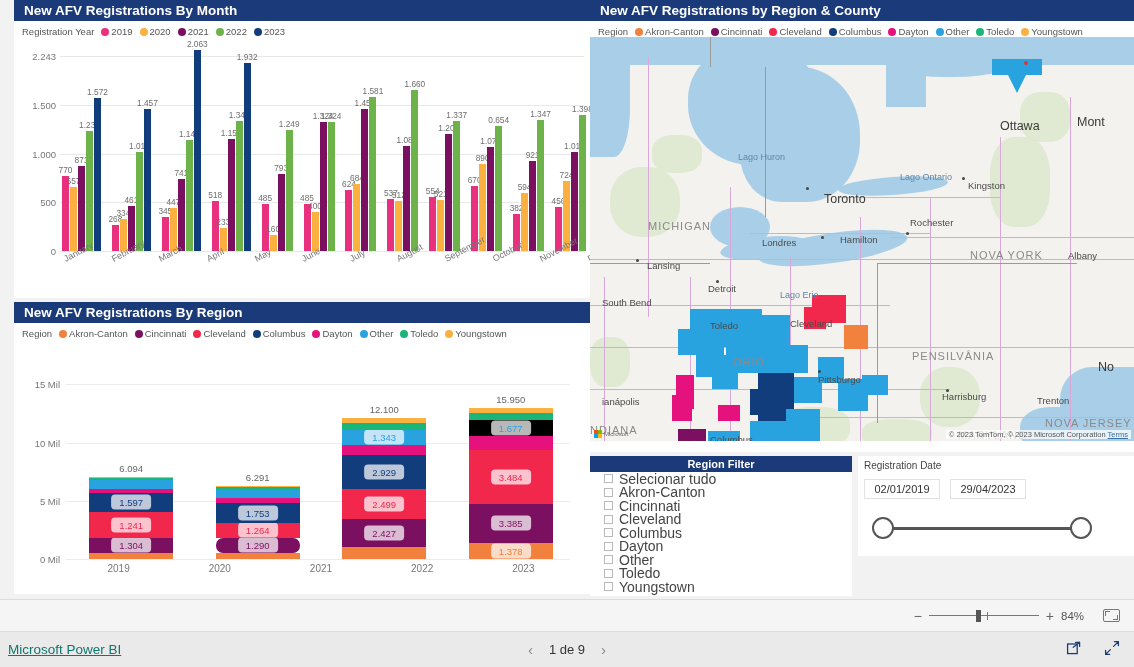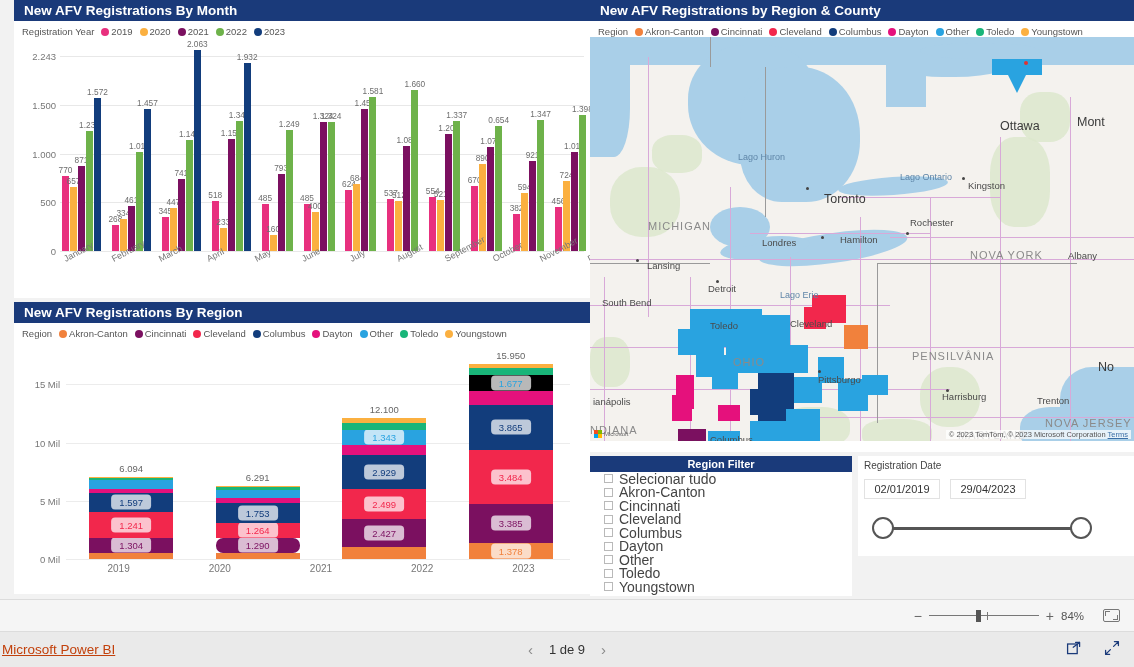--- a/index.html
+++ b/index.html
@@ -161,21 +161,21 @@
     content: ""; position: absolute; width: 4px; height: 4px; border: 1.5px solid #777;
   }
   .fitbtn:before { left: 1px; top: 1px; border-right: none; border-bottom: none; }
   .fitbtn:after { right: 1px; bottom: 1px; border-left: none; border-top: none; }
 
   .footer {
     position: absolute; left: 0; bottom: 0; width: 1134px; height: 35px;
     background: #eaeaea; display: flex; align-items: center;
   }
   .brand {
-    margin-left: 2px; font-size: 13.5px; color: #c2410c;
+    margin-left: 8px; font-size: 13.5px; color: #0f766e;
     text-decoration: underline; font-weight: 500;
   }
   .pager {
     position: absolute; left: 50%; transform: translateX(-50%);
     display: flex; align-items: center; gap: 16px;
   }
   .pg-arrow { font-size: 15px; color: #8a8a8a; }
   .pg-text { font-size: 13px; color: #333; }
   .foot-icons { position: absolute; right: 14px; display: flex; align-items: center; gap: 22px; }
   .ico { width: 16px; height: 16px; color: #1a3a7a; }
@@ -550,23 +550,20 @@
           <div class="rg-col">
             <div class="rg-total">15.950</div>
             <div class="rg-seg" style="height: 16.0349px; background: rgb(241, 129, 60);">
               <span class="rg-seg-lbl" style="background: rgba(255, 255, 255, 0.72); color: rgb(241, 129, 60);">1.378</span>
             </div>
             <div class="rg-seg" style="height: 39.3891px; background: rgb(123, 16, 96);">
               <span class="rg-seg-lbl" style="background: rgba(255, 255, 255, 0.72); color: rgb(123, 16, 96);">3.385</span>
             </div>
             <div class="rg-seg" style="height: 54px; background: rgb(242, 39, 76);">
               <span class="rg-seg-lbl" style="background: rgba(255, 255, 255, 0.72); color: rgb(242, 39, 76);">3.484</span>
-            </div>
-            <div class="rg-seg" style="height: 44.9745px; background: rgb(18, 61, 124);">
-              <span class="rg-seg-lbl" style="background: rgba(255, 255, 255, 0.72); color: rgb(18, 61, 124);">3.865</span>
             </div>
             <div class="rg-seg" style="height: 13.3818px; background: rgb(229, 17, 124);"></div>
             <div class="rg-seg" style="height: 16px; background: #000000;">
               <span class="rg-seg-lbl" style="background: rgba(255, 255, 255, 0.72); color: rgb(41, 163, 224);">1.677</span>
             </div>
             <div class="rg-seg" style="height: 7.68px; background: rgb(25, 181, 121);"></div>
             <div class="rg-seg" style="height: 4.08436px; background: rgb(251, 176, 64);"></div>
           </div>
         </div>
       <div class="rg-xaxis" id="rg-xaxis">
@@ -724,21 +721,21 @@
           <div class="mlabel state" style="left: 58px; top: 183px;">MICHIGAN</div>
           <div class="mlabel state" style="left: 380px; top: 212px;">NOVA YORK</div>
           <div class="mlabel" style="left: 57px; top: 223px;">Lansing</div>
           <div class="mlabel" style="left: 118px; top: 246px;">Detroit</div>
           <div class="mlabel" style="left: 12px; top: 260px;">South Bend</div>
           <div class="mlabel" style="left: 120px; top: 283px;">Toledo</div>
           <div class="mlabel" style="left: 200px; top: 281px;">Cleveland</div>
           <div class="mlabel state" style="left: 143px; top: 319px;">OHIO</div>
           <div class="mlabel" style="left: 228px; top: 337px;">Pittsburgo</div>
           <div class="mlabel state" style="left: 322px; top: 313px;">PENSILVÂNIA</div>
-          <div class="mlabel" style="left: 3px; top: 359px;">ianápolis</div>
+          <div class="mlabel" style="left: 12px; top: 359px;">ianápolis</div>
           <div class="mlabel state" style="left: 0px; top: 387px;">NDIANA</div>
           <div class="mlabel" style="left: 120px; top: 397px;">Columbus</div>
           <div class="mlabel" style="left: 85px; top: 401px;">Cincinnati</div>
           <div class="mlabel" style="left: 352px; top: 354px;">Harrisburg</div>
           <div class="mlabel" style="left: 447px; top: 358px;">Trenton</div>
           <div class="mlabel state" style="left: 368px; top: 392px;">MARYLAND</div>
           <div class="mlabel state" style="left: 455px; top: 380px;">NOVA JERSEY</div>
           <div class="mlabel big" style="left: 508px; top: 323px;">No</div>
         </div>
 

